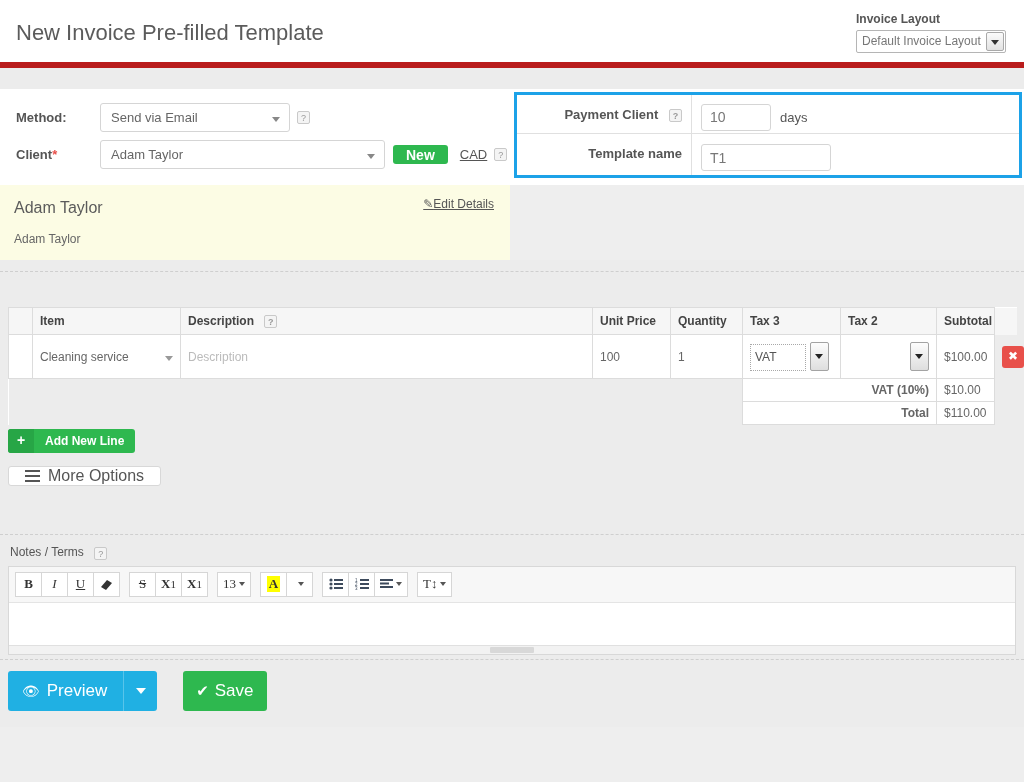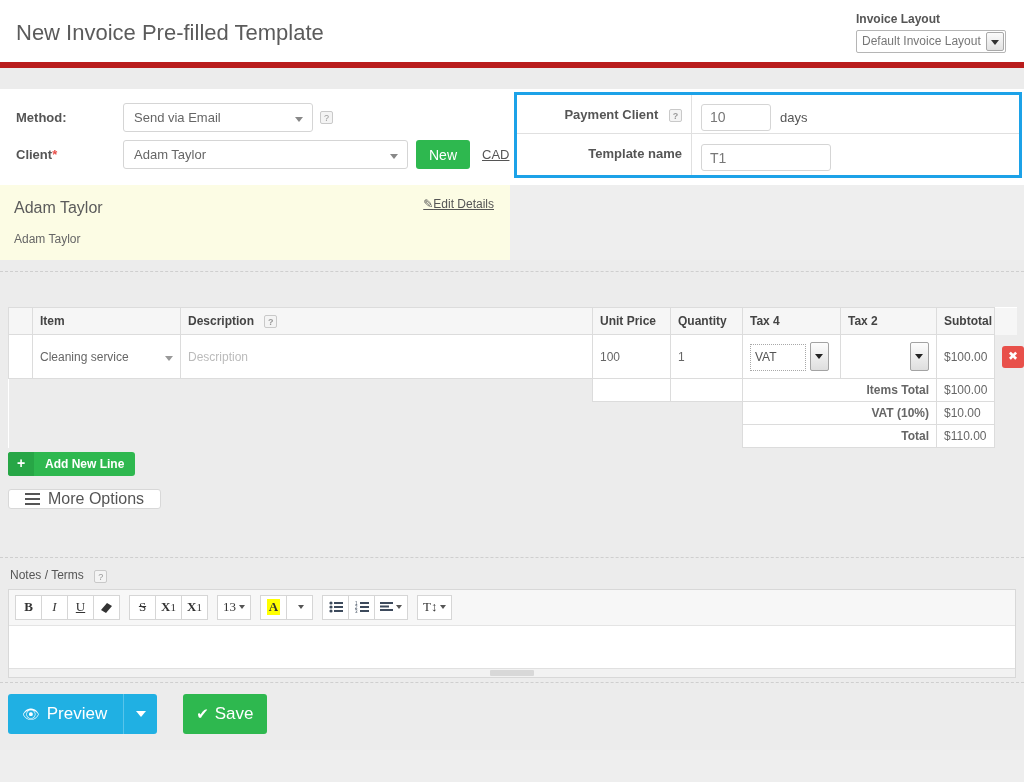--- a/index.html
+++ b/index.html
@@ -92,21 +92,20 @@
     height: 29px;
     border: 1px solid #d5d5d5;
     border-radius: 3px;
     background: #fff;
     line-height: 27px;
     padding-left: 10px;
     font-size: 13px;
     color: #666;
     white-space: nowrap;
     overflow: hidden;
-    margin-left: 23px;
   }
   .bs-select .caret {
     position: absolute;
     right: 9px; top: 13px;
     width: 0; height: 0;
     border-left: 4px solid transparent;
     border-right: 4px solid transparent;
     border-top: 5px solid #888;
   }
   .w-method { width: 190px; }
@@ -124,24 +123,24 @@
     text-align: center;
     margin-left: 7px;
     vertical-align: middle;
   }
 
   .btn-new {
     background: #2eb84f;
     color: #fff;
     border: none;
     border-radius: 3px;
-    height: 29px;
+    height: 19px;
     padding: 0 13px;
     font-size: 14px;
-    font-weight: normal;
+    font-weight: bold;
     margin-left: 8px;
     cursor: pointer;
     font-family: "Liberation Sans", sans-serif;
   }
   .cad-link {
     color: #555;
     text-decoration: underline;
     font-size: 13px;
     margin-left: 12px;
   }
@@ -557,21 +556,21 @@
     <thead>
       <tr>
         <th class="c-drag"></th>
         <th>Item</th>
         <th>
           <span>Description</span>
           <span class="help-badge">?</span>
         </th>
         <th>Unit Price</th>
         <th>Quantity</th>
-        <th>Tax 4</th>
+        <th>Tax 3</th>
         <th>Tax 2</th>
         <th>Subtotal</th>
         <th class="c-del"></th>
       </tr>
     </thead>
     <tbody>
       <tr>
         <td></td>
         <td>
           <div class="inline-sel">
@@ -603,30 +602,20 @@
         <td>$100.00</td>
         <td class="c-del">
           <div class="del-btn">✖</div>
         </td>
       </tr>
 
       <tr class="totrow">
         <td class="blank"></td>
         <td class="blank"></td>
         <td class="blank"></td>
-        <td></td>
-        <td></td>
-        <td class="totlab" colspan="2">Items Total</td>
-        <td class="totval">$100.00</td>
-        <td class="c-del"></td>
-      </tr>
-      <tr class="totrow">
-        <td class="blank"></td>
-        <td class="blank"></td>
-        <td class="blank"></td>
         <td class="blank"></td>
         <td class="blank"></td>
         <td class="totlab" colspan="2">VAT (10%)</td>
         <td class="totval">$10.00</td>
         <td class="c-del"></td>
       </tr>
       <tr class="totrow">
         <td class="blank"></td>
         <td class="blank"></td>
         <td class="blank"></td>

